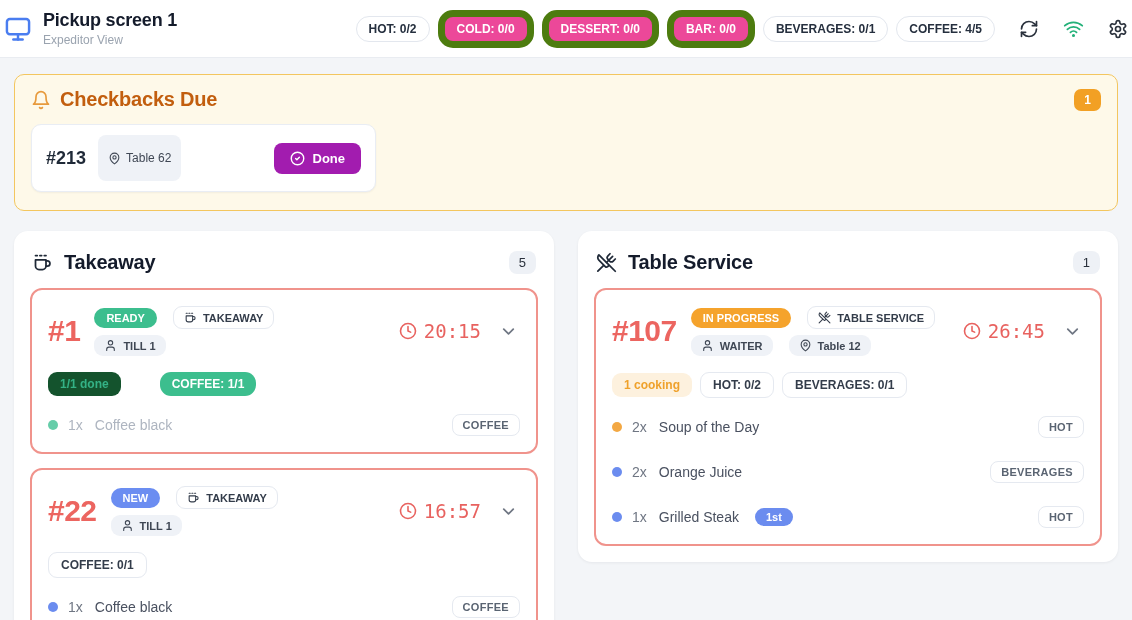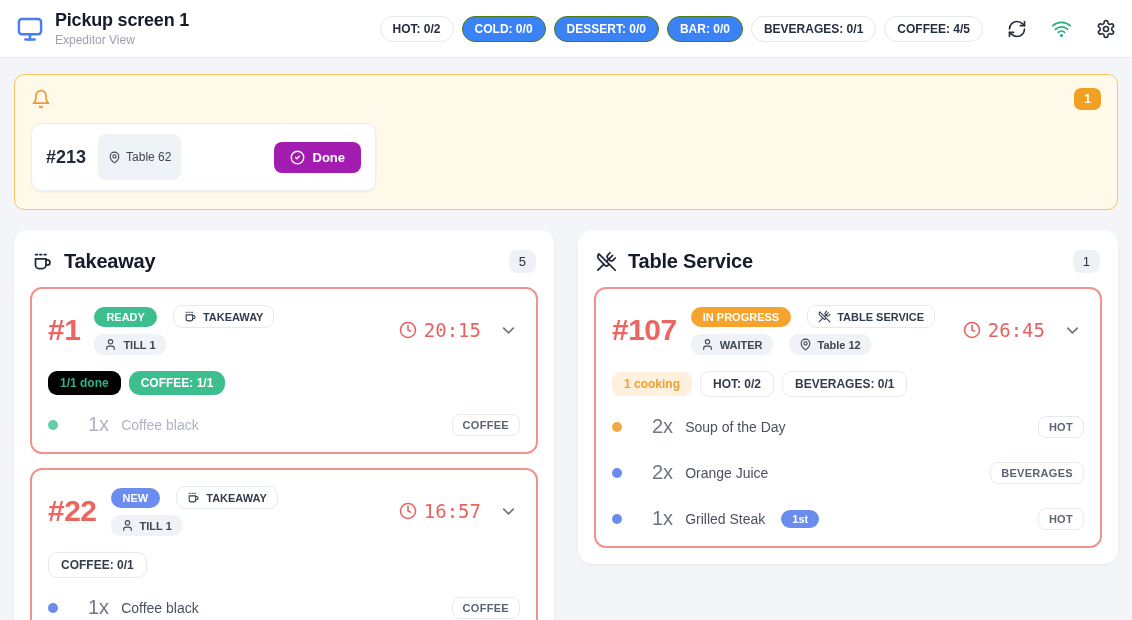--- a/index.html
+++ b/index.html
@@ -8,31 +8,31 @@
     background:#F3F5F8;
     font-family:"Liberation Sans", sans-serif;
     overflow:hidden;
     color:#141B2B;
   }
   svg { display:block; }
 
   
   .header {
     height:58px; background:#fff; border-bottom:1px solid #E9ECF1;
-    display:flex; align-items:center; padding:0 16px;
+    display:flex; align-items:center; padding:0 4px;
   }
   .brand { display:flex; align-items:center; gap:11px; }
   .brand-title { font-size:18px; font-weight:bold; letter-spacing:-0.2px; color:#141B2B; }
   .brand-sub { font-size:12px; color:#9AA3AF; margin-top:2px; }
   .header-right { margin-left:auto; display:flex; align-items:center; gap:8px; }
   .chip {
     font-size:12px; font-weight:bold; padding:5px 12px; border-radius:15px; white-space:nowrap;
   }
   .chip.neutral { background:#fff; border:1px solid #E3E7EE; color:#252F3E; }
-  .chip.green { background:#3b82f6; border:1px solid #4d7c0f; color:#fff; }
+  .chip.green { background:#ec4899; border:7px solid #4d7c0f; color:#fff; }
   .header-icons { display:flex; align-items:center; gap:24px; margin-left:16px; }
   .icon-btn { background:none; border:none; cursor:pointer; padding:0; }
 
   
   .banner {
     margin:16px 14px 20px; background:#FEF9E9; border:1.5px solid #F3C65F;
     border-radius:10px; padding:13px 16px 18px;
   }
   .banner-head { display:flex; align-items:center; gap:9px; }
   .banner-title { font-size:20px; font-weight:bold; color:#C25E0E; letter-spacing:-0.2px; }
@@ -90,32 +90,32 @@
   .tag.gray { background:#EFF2F7; color:#3F4754; }
   .order-right { margin-left:auto; display:flex; align-items:center; gap:16px; }
   .timer {
     display:flex; align-items:center; gap:7px; color:#E8625F;
     font-family:"DejaVu Sans Mono", monospace; font-size:19px;
   }
   .chev-btn { background:none; border:none; cursor:pointer; padding:2px; }
 
   .progress-row { display:flex; align-items:center; gap:8px; margin-top:10px; }
   .badge { font-size:12px; font-weight:bold; padding:5px 12px; border-radius:9px; white-space:nowrap; }
-  .badge.done-light { background:#000000; color:#34B285; }
-  .badge.green { background:#3CBE8E; color:#fff; border-radius:11px; }
+  .badge.done-light { background:#14532d; color:#34B285; }
+  .badge.green { background:#3CBE8E; color:#fff; border-radius:11px;margin-left:31px; }
   .badge.cooking { background:#FDF1DE; color:#EFA12B; }
   .badge.outline { background:#fff; border:1px solid #E5E9F0; color:#333C4A; }
 
   .item-row { display:flex; align-items:center; gap:10px; margin-top:16px; padding:2px 0; }
   .item-row + .item-row { margin-top:19px; }
   .dot { width:10px; height:10px; border-radius:50%; flex:0 0 auto; }
   .dot.green { background:#66CDA9; }
   .dot.blue { background:#6B8CEF; }
   .dot.orange { background:#F3A843; }
-  .item-qty { font-size:20px; color:#6F7683;margin-left:20px; }
+  .item-qty { font-size:14px; color:#6F7683; }
   .item-name { font-size:14px; color:#4A5160; margin-left:2px; }
   .item-row.done .item-qty, .item-row.done .item-name { color:#AEB5C0; }
   .station-chip {
     margin-left:auto; font-size:11px; font-weight:bold; color:#5A6472;
     background:#fff; border:1px solid #E5E9F0; border-radius:8px; padding:4px 10px;
     letter-spacing:0.3px; white-space:nowrap;text-align:right;
   }
   .course-pill {
     background:#6B8CEF; color:#fff; font-size:11px; font-weight:bold;
     padding:3px 11px; border-radius:10px; margin-left:6px;
@@ -175,20 +175,21 @@
 </div>
 
 <div class="banner">
   <div class="banner-head">
     <span>
       <svg width="20" height="20" viewBox="0 0 24 24" fill="none" stroke="#E79A3C" stroke-width="2" stroke-linecap="round" stroke-linejoin="round">
         <path d="M6 8a6 6 0 0 1 12 0c0 7 3 9 3 9H3s3-2 3-9"></path>
           <path d="M10.3 21a1.94 1.94 0 0 0 3.4 0"></path>
       </svg>
     </span>
+    <span class="banner-title">Checkbacks Due</span>
     <span class="banner-badge">1</span>
   </div>
 
   <div class="checkback-card">
     <span class="checkback-number">#213</span>
     <span class="table-chip">
       <svg width="13" height="13" viewBox="0 0 24 24" fill="none" stroke="#3F4754" stroke-width="2" stroke-linecap="round" stroke-linejoin="round">
         <path d="M20 10c0 6-8 12-8 12s-8-6-8-12a8 8 0 0 1 16 0Z"></path>
           <circle cx="12" cy="10" r="3"></circle>
       </svg>

